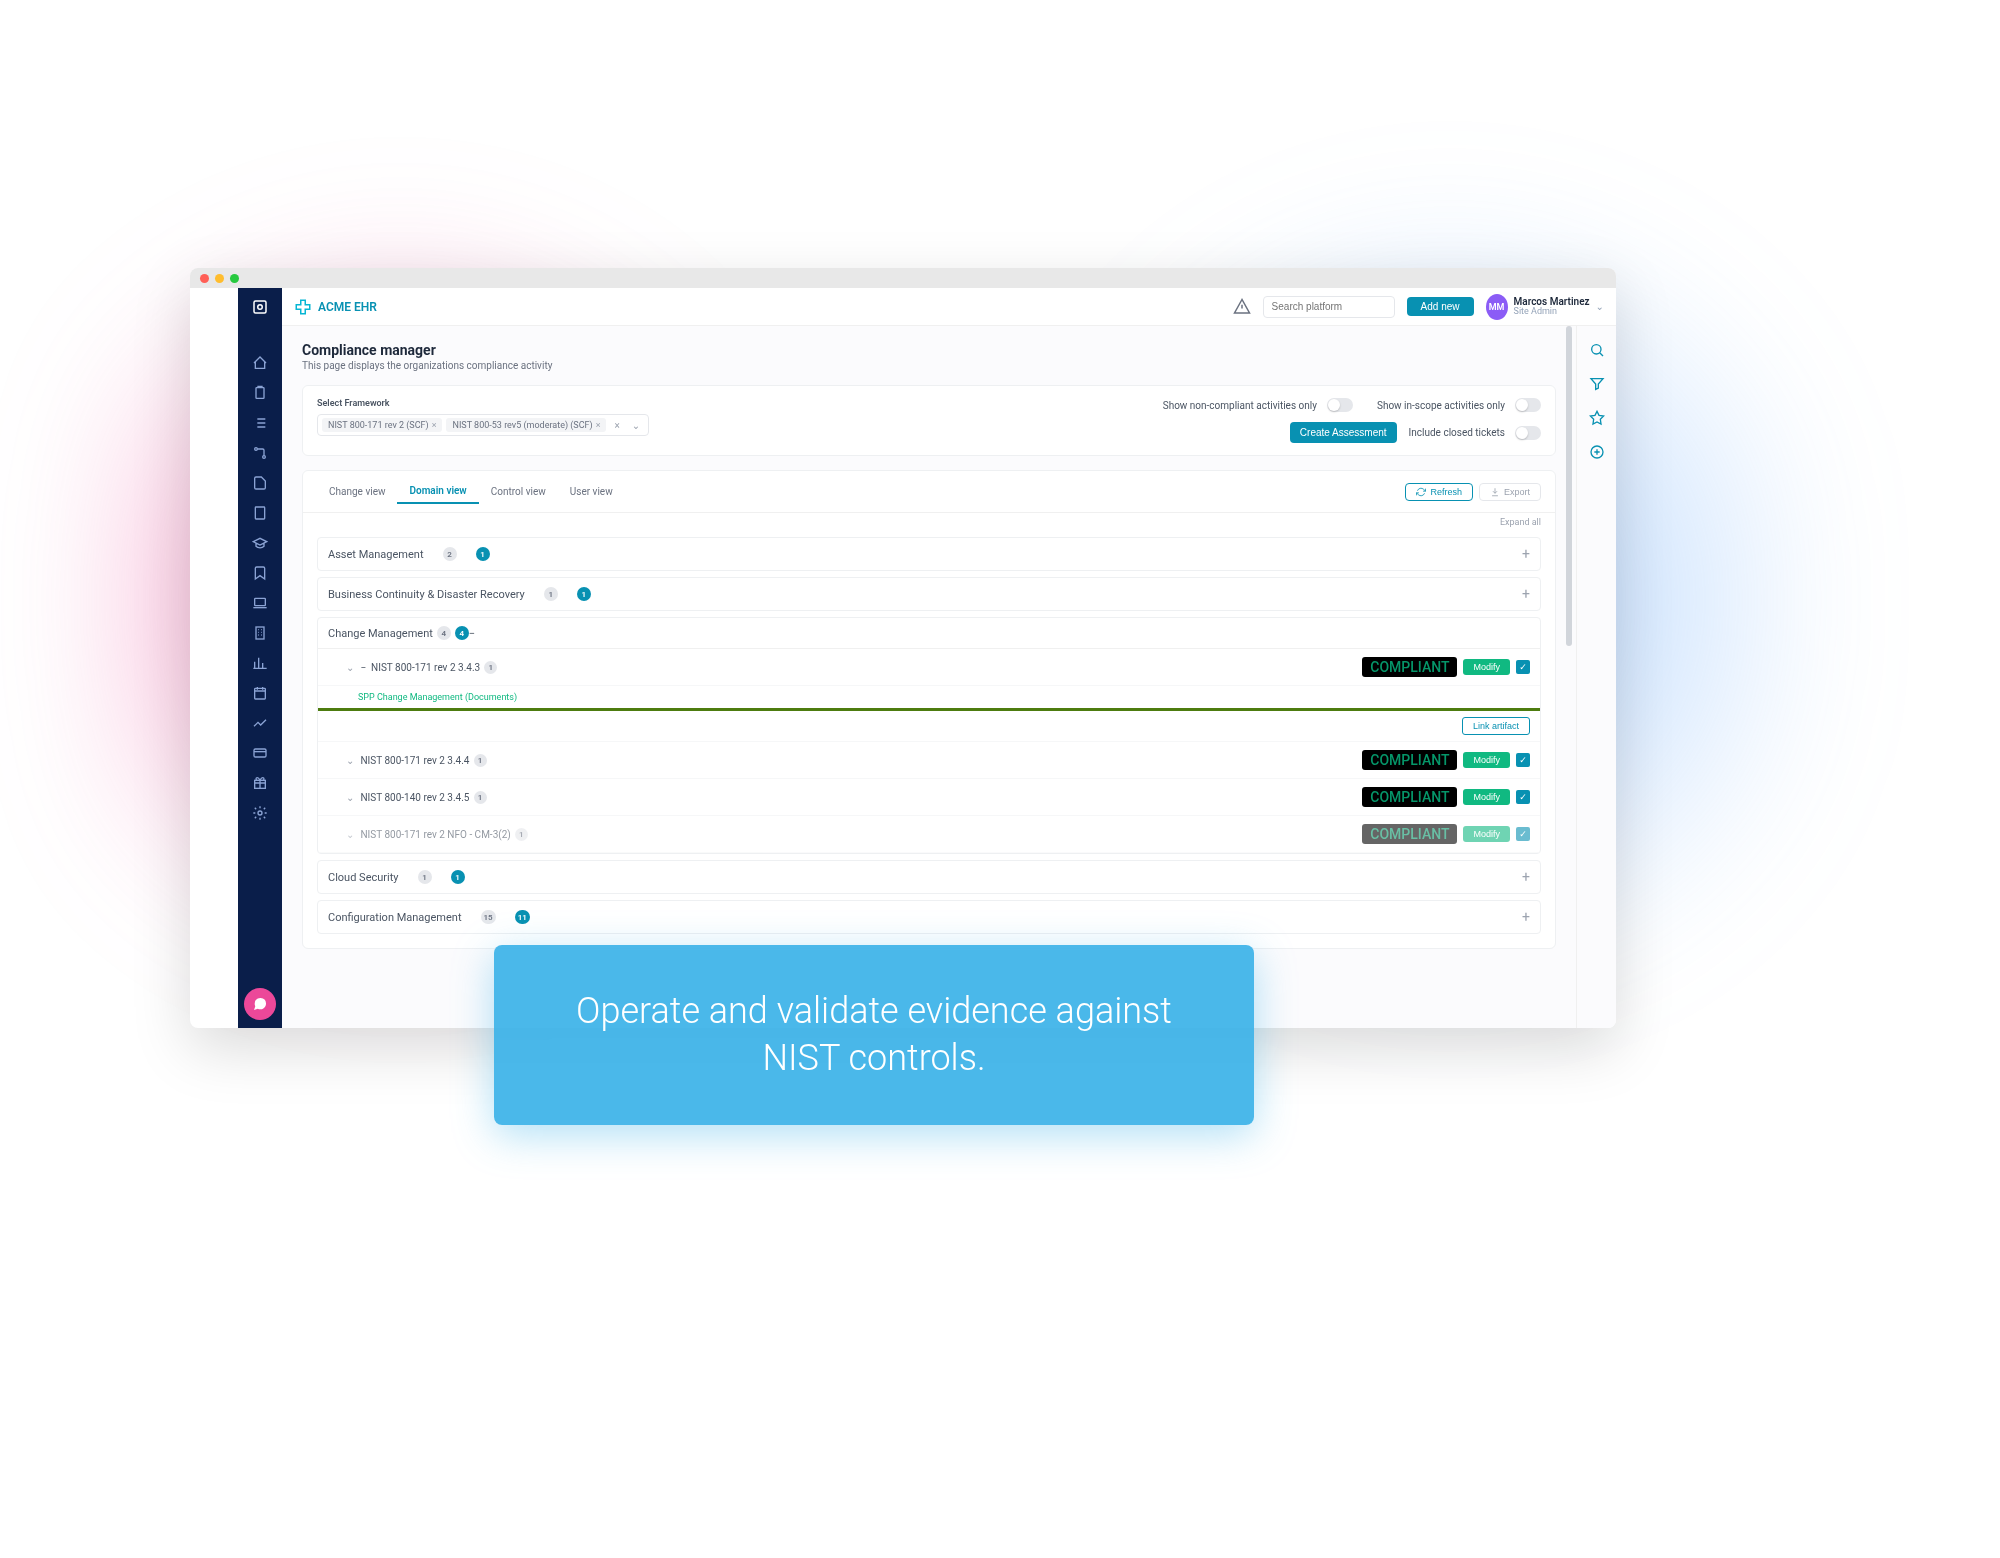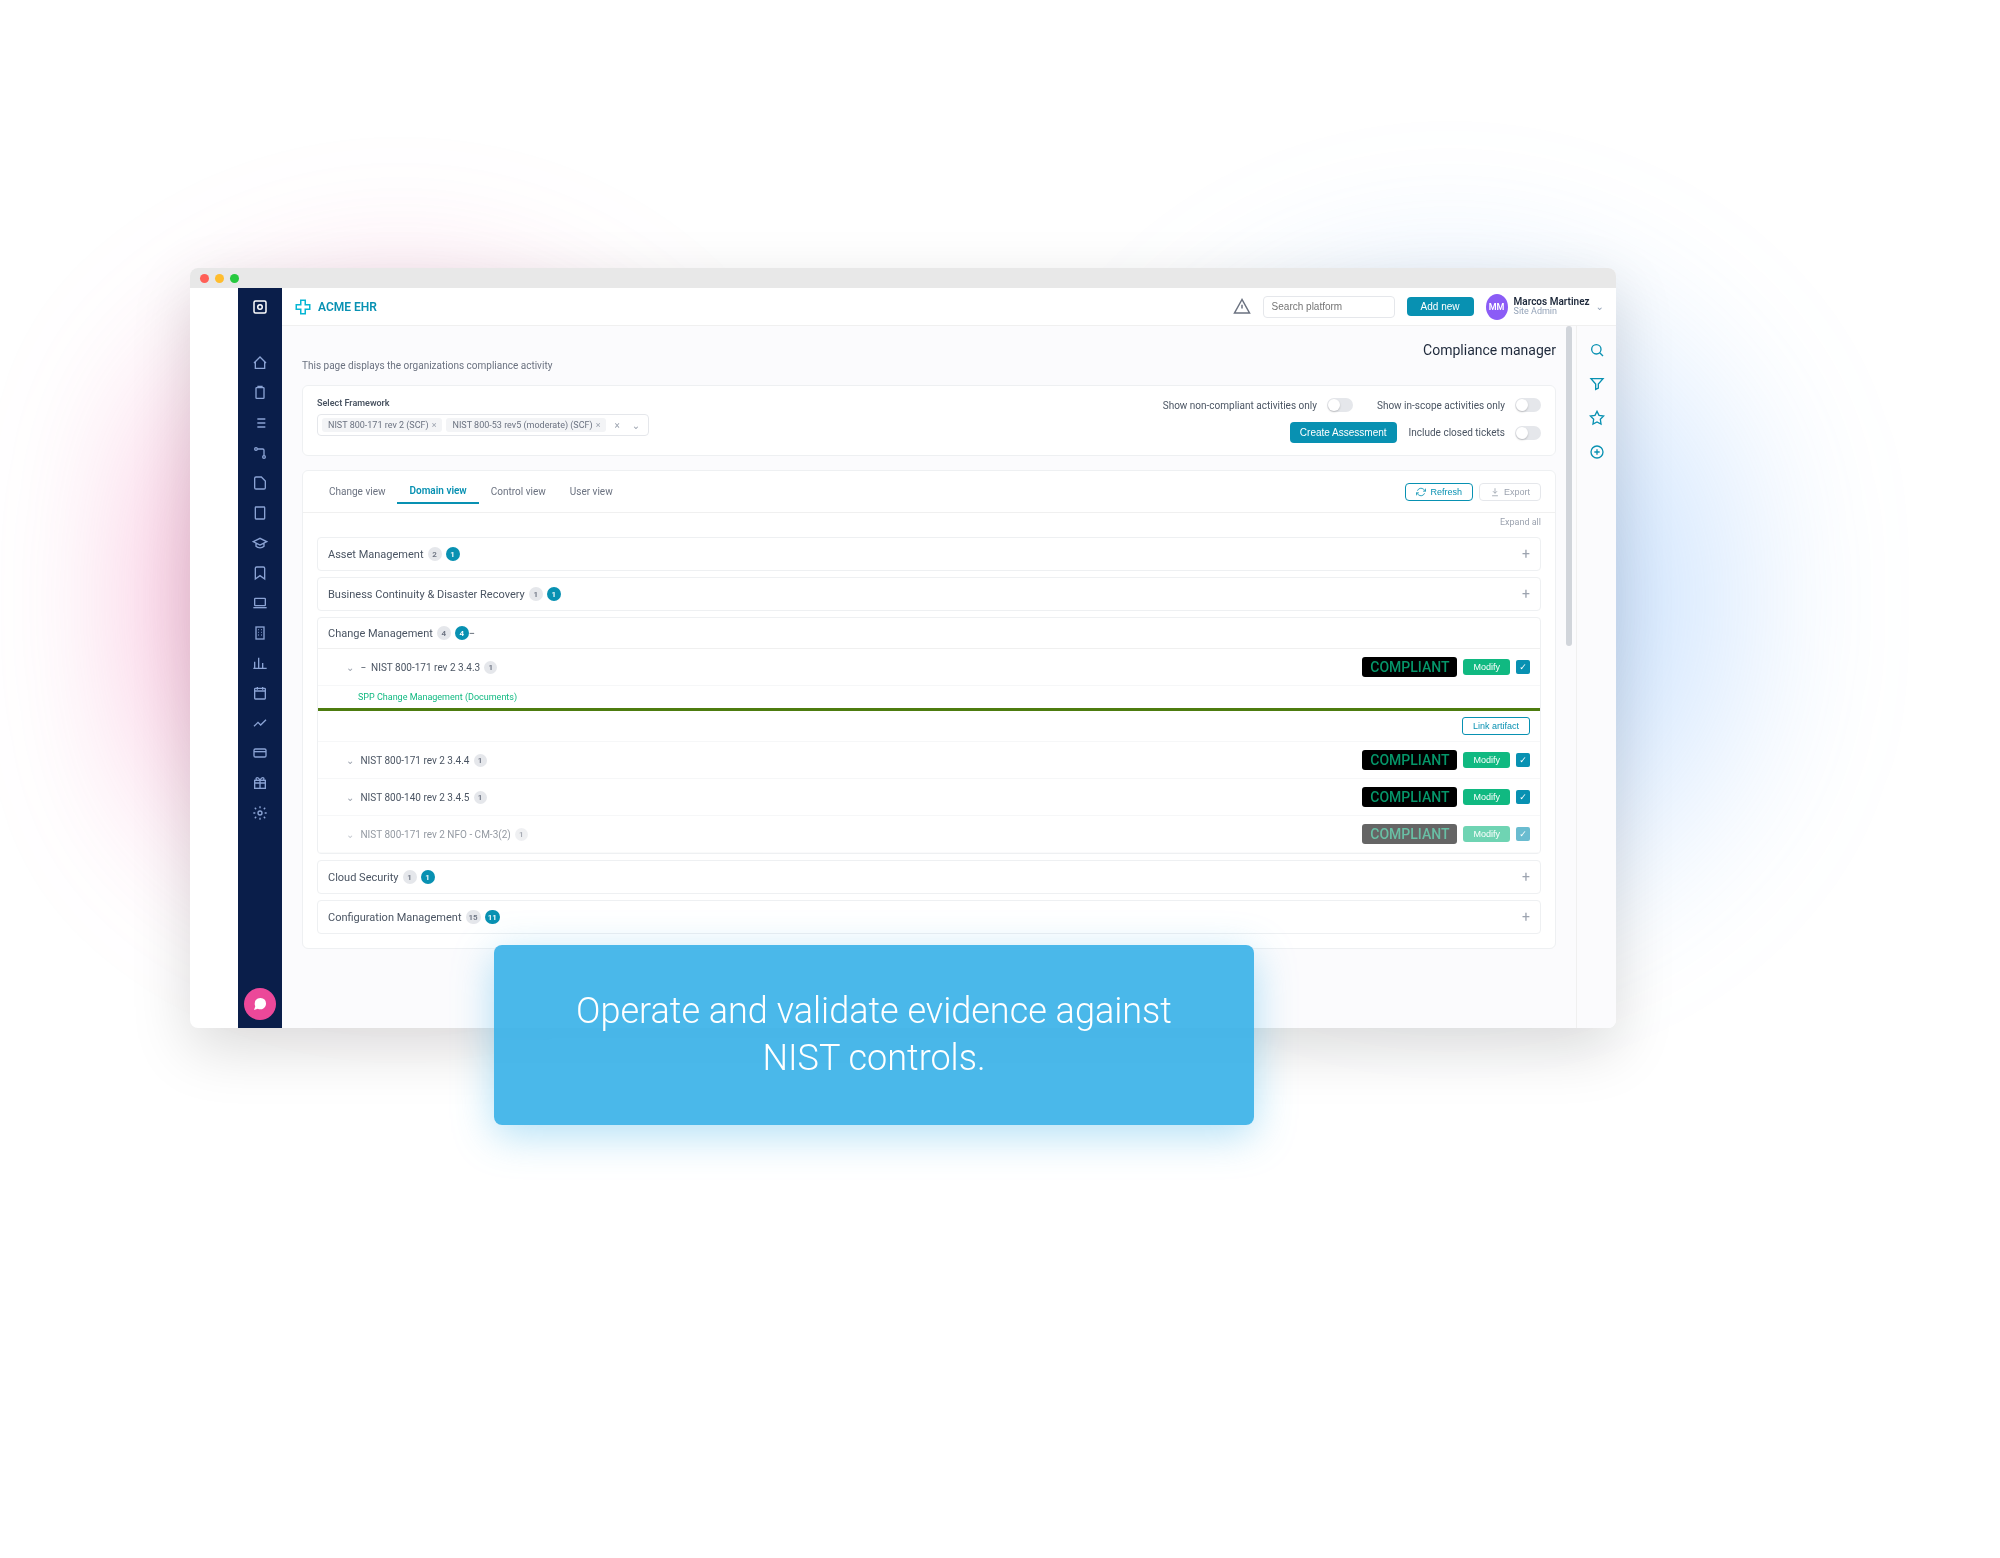--- a/index.html
+++ b/index.html
@@ -193,21 +193,21 @@
 .right-rail {
   width: 40px;
   border-left: 1px solid #f0f0f0;
   display: flex;
   flex-direction: column;
   align-items: center;
   padding-top: 16px;
   gap: 18px;
 }
 .rail-icon { width: 16px; height: 16px; color: #0891b2; cursor: pointer; }
-.page-title { font-size: 14px; font-weight: 400; color: #1e293b; text-align: right; }
+.page-title { font-size: 14px; font-weight: 700; color: #1e293b; }
 .page-sub { font-size: 10px; color: #6b7280; margin-top: 2px; }
 .filter-card {
   margin-top: 14px;
   background: #fff;
   border: 1px solid #eef0f2;
   border-radius: 6px;
   padding: 12px 14px;
   display: flex;
   gap: 40px;
 }
@@ -328,20 +328,21 @@
 .domain-list { padding: 0 14px 14px; }
 .domain-row {
   border: 1px solid #eef0f2;
   border-radius: 4px;
   padding: 8px 10px;
   margin-top: 6px;
   display: flex;
   align-items: center;
   font-size: 11px;
   color: #4b5563;
+  gap: 15px;
 }
 .domain-row .expand { margin-left: auto; color: #9ca3af; cursor: pointer; font-size: 14px; }
 .badge {
   display: inline-flex;
   align-items: center;
   justify-content: center;
   min-width: 14px;
   height: 14px;
   border-radius: 999px;
   font-size: 8px;

